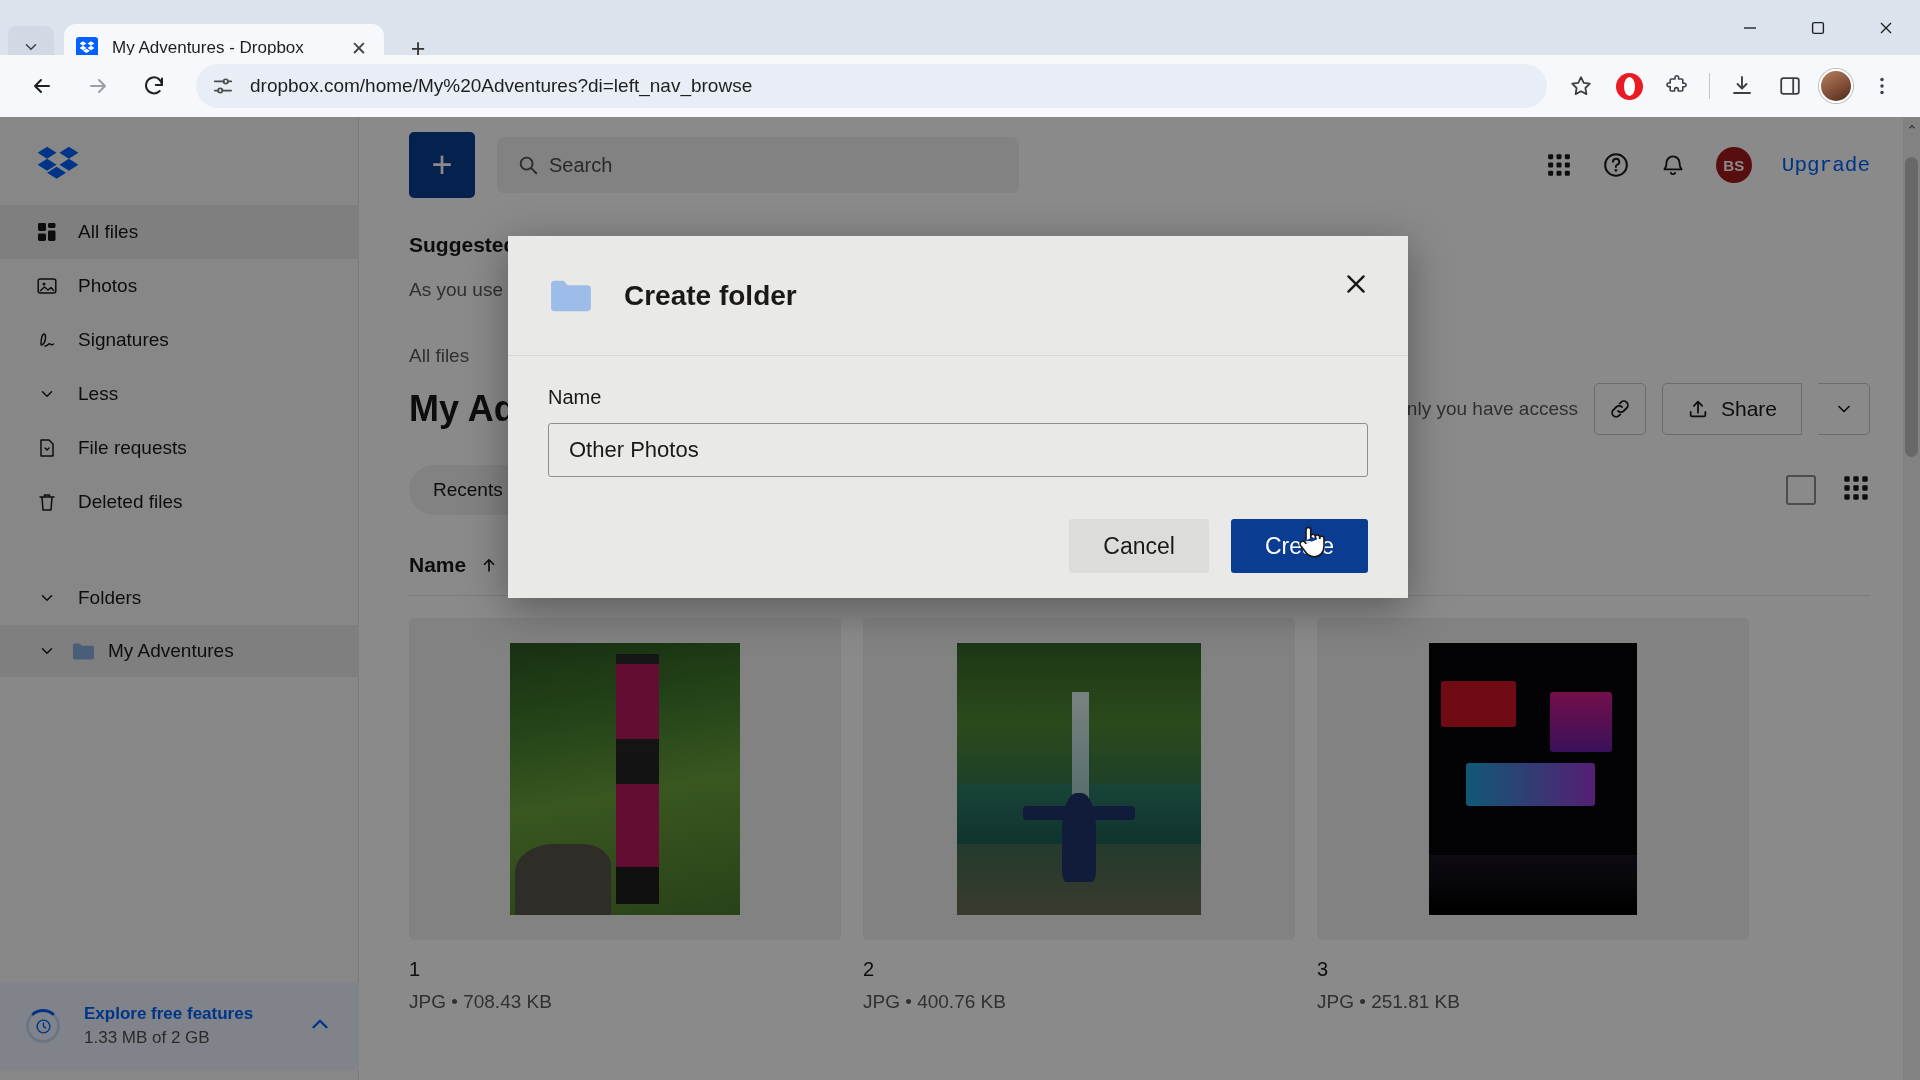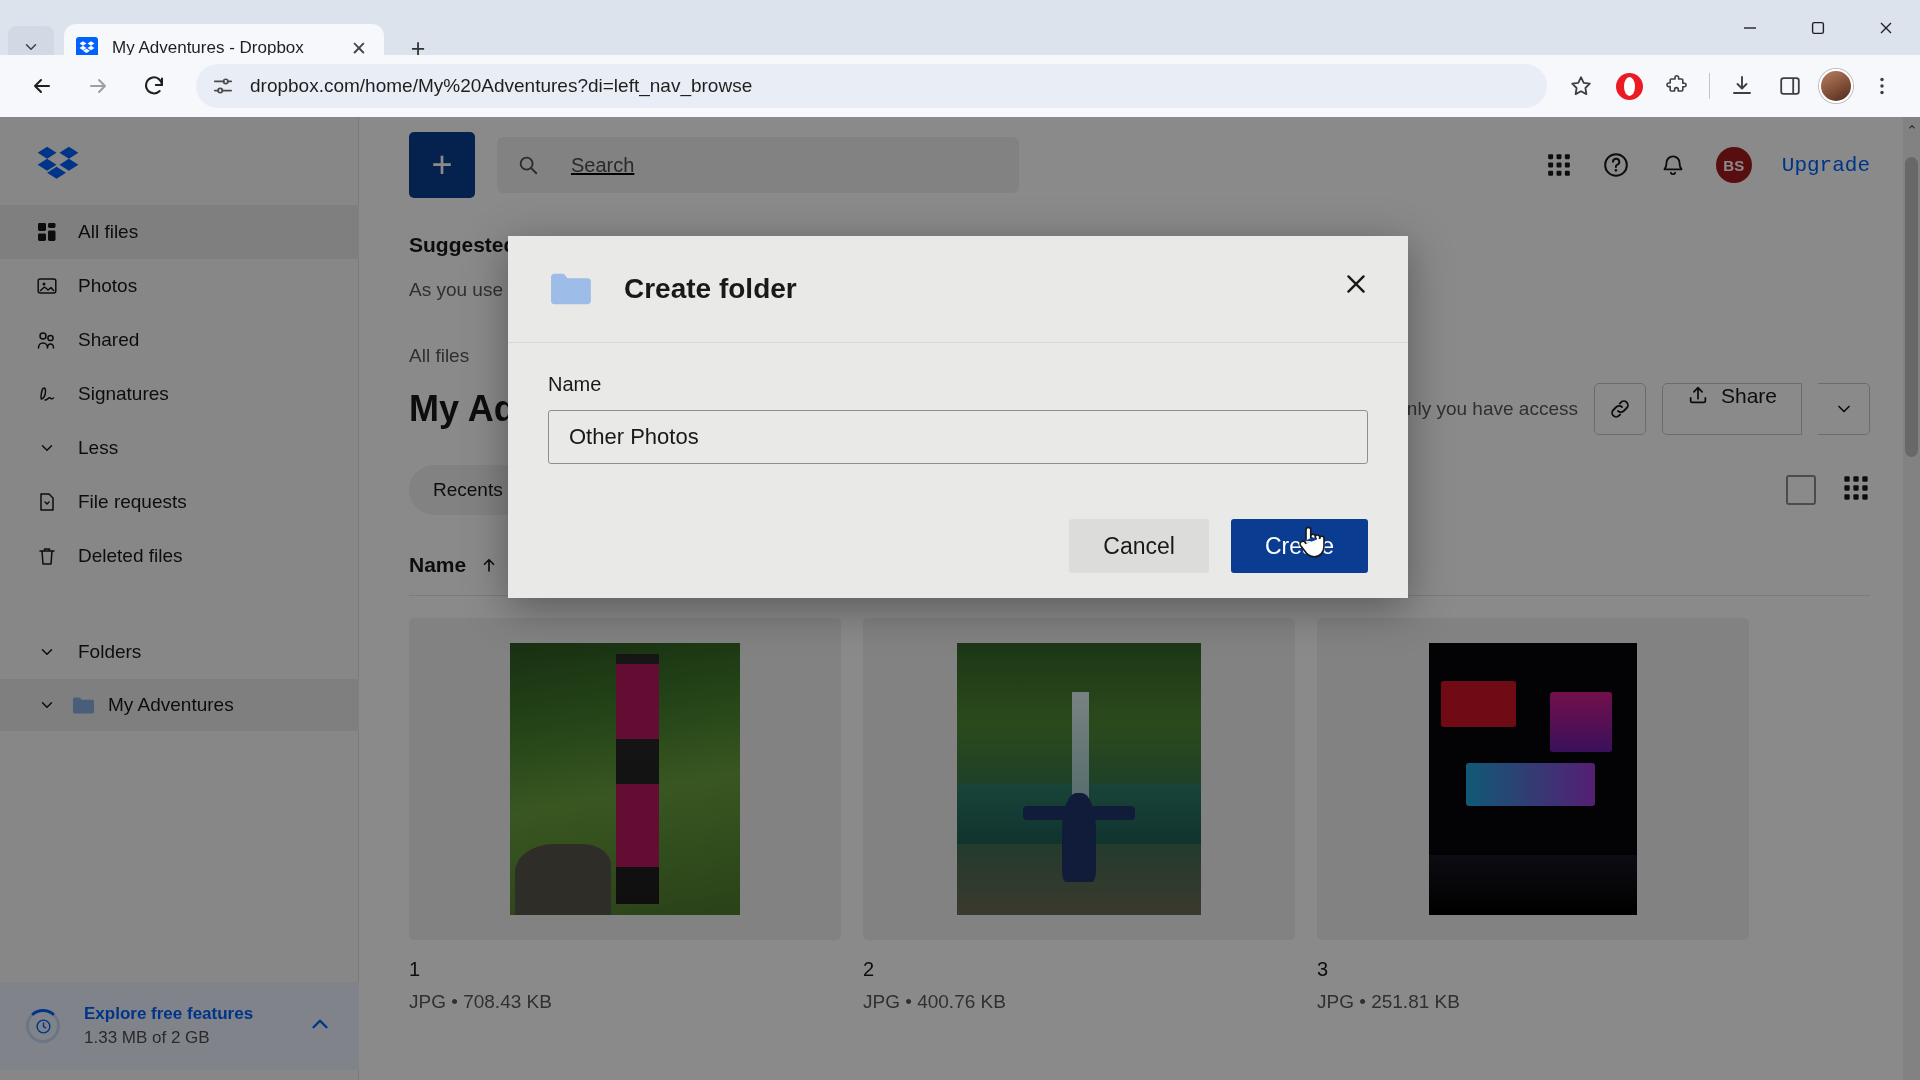--- a/index.html
+++ b/index.html
@@ -144,21 +144,21 @@
   .main { position: absolute; top: 0; left: 359px; width: 1561px; height: 963px; }
   .topbar { display: flex; align-items: center; height: 96px; padding: 0 50px 0 50px; gap: 22px; }
   .plus-btn {
     width: 66px; height: 66px; background: #0a3d91; border-radius: 5px;
     display: flex; align-items: center; justify-content: center;
     color: #fff; font-size: 36px; font-weight: 300; cursor: pointer; line-height: 1;
   }
   .searchbar {
     flex: 0 0 auto; width: 522px; height: 56px; background: #f0f0f0;
     border-radius: 6px; display: flex; align-items: center; padding: 0 20px;
-    gap: 32px; cursor: text; text-decoration: underline;
+    gap: 10px; cursor: text;
   }
   .search-ph { font-size: 20px; color: #4e4e4e; }
   .top-right { margin-left: auto; display: flex; align-items: center; gap: 30px; }
   .hdr-ico { cursor: pointer; display:flex; align-items:center; }
   .avatar-db {
     width: 36px; height: 36px; border-radius: 50%; background: #a31b1b;
     color: #fff; font-size: 15px; font-weight: 700; display: flex;
     align-items: center; justify-content: center; cursor: pointer;
   }
   .upgrade { font-size: 21px; color: #0061fe; cursor: pointer; font-family: Liberation Mono, monospace; }
@@ -169,21 +169,21 @@
   .title-row { display: flex; align-items: center; padding: 0 50px; margin-top: 16px; gap: 18px; }
   .page-title { font-size: 36px; font-weight: 700; color: #1a1918; }
   .title-right { margin-left: auto; display: flex; align-items: center; gap: 16px; }
   .access-txt { font-size: 19px; color: #5a5a5a; }
   .icon-sq {
     width: 52px; height: 52px; border: 1px solid #c7c7c7; border-radius: 5px;
     display: flex; align-items: center; justify-content: center; cursor: pointer; background:#fff;
   }
   .share-btn {
     height: 52px; border: 1px solid #c7c7c7; border-radius: 5px 0 0 5px;
-    display: flex; align-items: flex-start; gap: 12px; padding: 0 24px;
+    display: flex; align-items: center; gap: 12px; padding: 0 24px;
     font-size: 21px; color: #1a1918; cursor: pointer; background: #fff;
   }
   .share-caret {
     width: 52px; height: 52px; border: 1px solid #c7c7c7; border-left: none;
     border-radius: 0 5px 5px 0; display: flex; align-items: center;
     justify-content: center; cursor: pointer; background: #fff;
   }
   .filter-row { display: flex; align-items: center; padding: 0 50px; margin-top: 30px; gap: 16px; }
   .chip {
     height: 50px; background: #f0f0f0; border-radius: 25px; display: flex;
@@ -220,21 +220,21 @@
     align-items: center; justify-content: center; cursor: pointer;
   }
 
   
   .modal {
     position: absolute; left: 508px; top: 236px; width: 900px; height: 362px;
     background: #e9e9e7; z-index: 60; box-shadow: 0 10px 40px rgba(0,0,0,0.35);
     display: flex; flex-direction: column;
   }
   .modal-head {
-    height: 107px; display: flex; align-items: center; padding: 4px 40px;
+    height: 120px; display: flex; align-items: center; padding: 4px 40px;
     border-bottom: 1px solid #d8d8d6; gap: 32px; position: relative;
   }
   .folder-ic { width: 44px; height: 36px; flex: 0 0 auto; }
   .modal-title { font-size: 28px; font-weight: 700; color: #1a1918; }
   .modal-close {
     position: absolute; right: 32px; top: 28px; width: 40px; height: 40px;
     display: flex; align-items: center; justify-content: center; cursor: pointer;
   }
   .modal-body { flex: 1; padding: 30px 40px 0 40px; }
   .field-label { font-size: 20px; color: #1a1918; }
@@ -416,30 +416,20 @@
                 <rect x="1.2" y="3" width="17.6" height="14" rx="2" stroke="#1a1918" stroke-width="1.5" fill="none"></rect>
                 <circle cx="7" cy="8" r="1.5" fill="#1a1918"></circle>
                 <path d="M3 15l4.5-4 3.5 3 3-2.4L17 15" stroke="#1a1918" stroke-width="1.5" fill="none" stroke-linejoin="round"></path>
               </svg>
           </span>
           <span>Photos</span>
         </div>
         <div class="side-item">
           <span class="side-ico">
             <svg width="20" height="20" viewBox="0 0 20 20">
-                <circle cx="6" cy="6" r="3" stroke="#1a1918" stroke-width="1.5" fill="none"></circle>
-                <circle cx="13.5" cy="8" r="2.6" stroke="#1a1918" stroke-width="1.5" fill="none"></circle>
-                <path d="M1.5 18c0-3 2-5 4.5-5s4.5 2 4.5 5M10.5 18c0-2.4 1.4-4 3-4s3 1.6 3 4" stroke="#1a1918" stroke-width="1.5" fill="none" stroke-linecap="round"></path>
-              </svg>
-          </span>
-          <span>Shared</span>
-        </div>
-        <div class="side-item">
-          <span class="side-ico">
-            <svg width="20" height="20" viewBox="0 0 20 20">
                 <path d="M4 14c0-4 1-10 3-10s2 6 0 9c-1.4 2-2.8 2-2.8 2" stroke="#1a1918" stroke-width="1.5" fill="none" stroke-linecap="round"></path>
                 <path d="M8 16c2.5 0 3-2.2 4.5-2.2S14 16 16.5 14" stroke="#1a1918" stroke-width="1.5" fill="none" stroke-linecap="round"></path>
               </svg>
           </span>
           <span>Signatures</span>
         </div>
         <div class="side-item">
           <span class="side-ico">
             <svg width="18" height="18" viewBox="0 0 24 24">
                 <path d="M6 9l6 6 6-6" stroke="#1a1918" stroke-width="2" fill="none" stroke-linecap="round" stroke-linejoin="round"></path>

